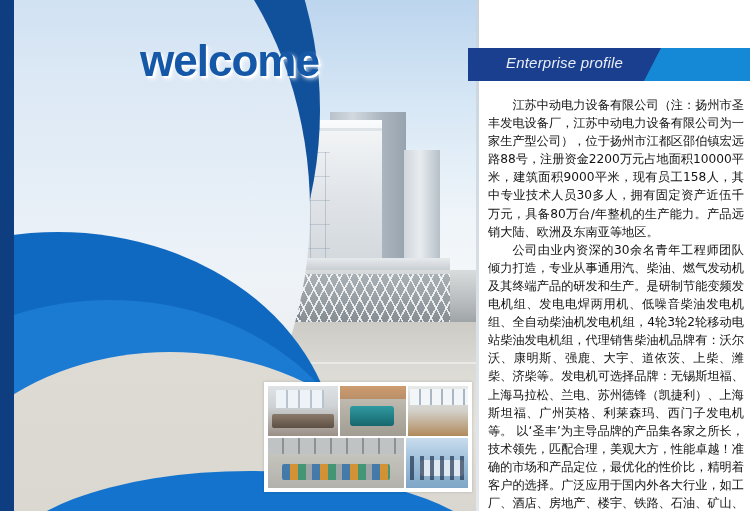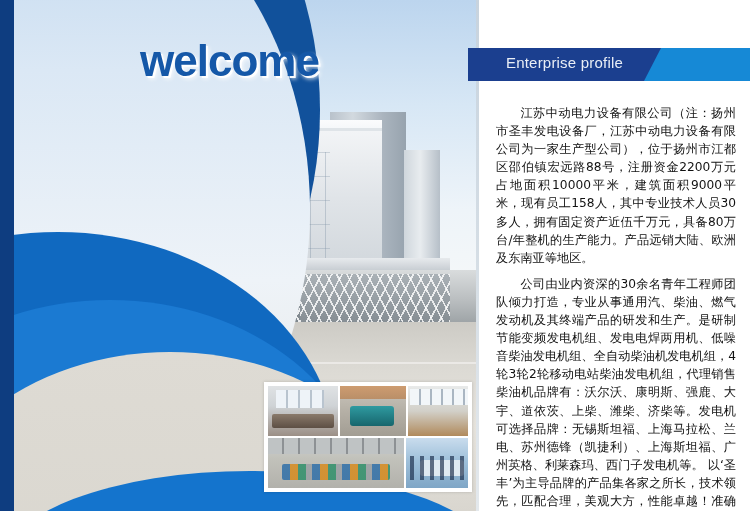--- a/index.html
+++ b/index.html
@@ -132,29 +132,29 @@
     background:linear-gradient(180deg,#c7d3de,#e3e8ec);}
 
   
   .banner{position:absolute;left:468px;top:48px;width:282px;height:33px;overflow:hidden;}
   .banner-dark{position:absolute;left:0;top:0;width:176px;height:33px;background:#1b3f8f;}
   .banner-dark:after{content:"";position:absolute;right:-17px;top:0;width:0;height:0;
     border-top:33px solid #1b3f8f;border-right:17px solid transparent;}
   .banner-light{position:absolute;left:0;top:0;width:282px;height:33px;background:#1689d6;
     clip-path:polygon(176px 0,282px 0,282px 33px,159px 33px);}
   .banner-en{position:absolute;left:506px;top:54px;color:#e9eef6;font-size:15px;
-    letter-spacing:.2px;font-family:"Liberation Sans",sans-serif;}
+    letter-spacing:.2px;font-family:"Liberation Sans",sans-serif;font-style:italic;}
   .banner-cn{position:absolute;left:656px;top:52px;color:#ffffff;font-size:18px;
     font-weight:bold;letter-spacing:1px;font-family:"DejaVu Sans",sans-serif;}
 
   
   .body-text{position:absolute;left:488px;top:96px;width:256px;height:380px;
     color:#111111;font-size:12.2px;line-height:18.1px;text-align:justify;
     font-family:"DejaVu Sans",sans-serif;letter-spacing:0px;}
-  .body-text p{margin:8px;text-indent:2em;}
+  .body-text p{margin:0;text-indent:2em;}
 </style>
 </head>
 <body>
 
 <div class="page">
 
   <div class="left-panel">
 
     <div class="sky"></div>
 

